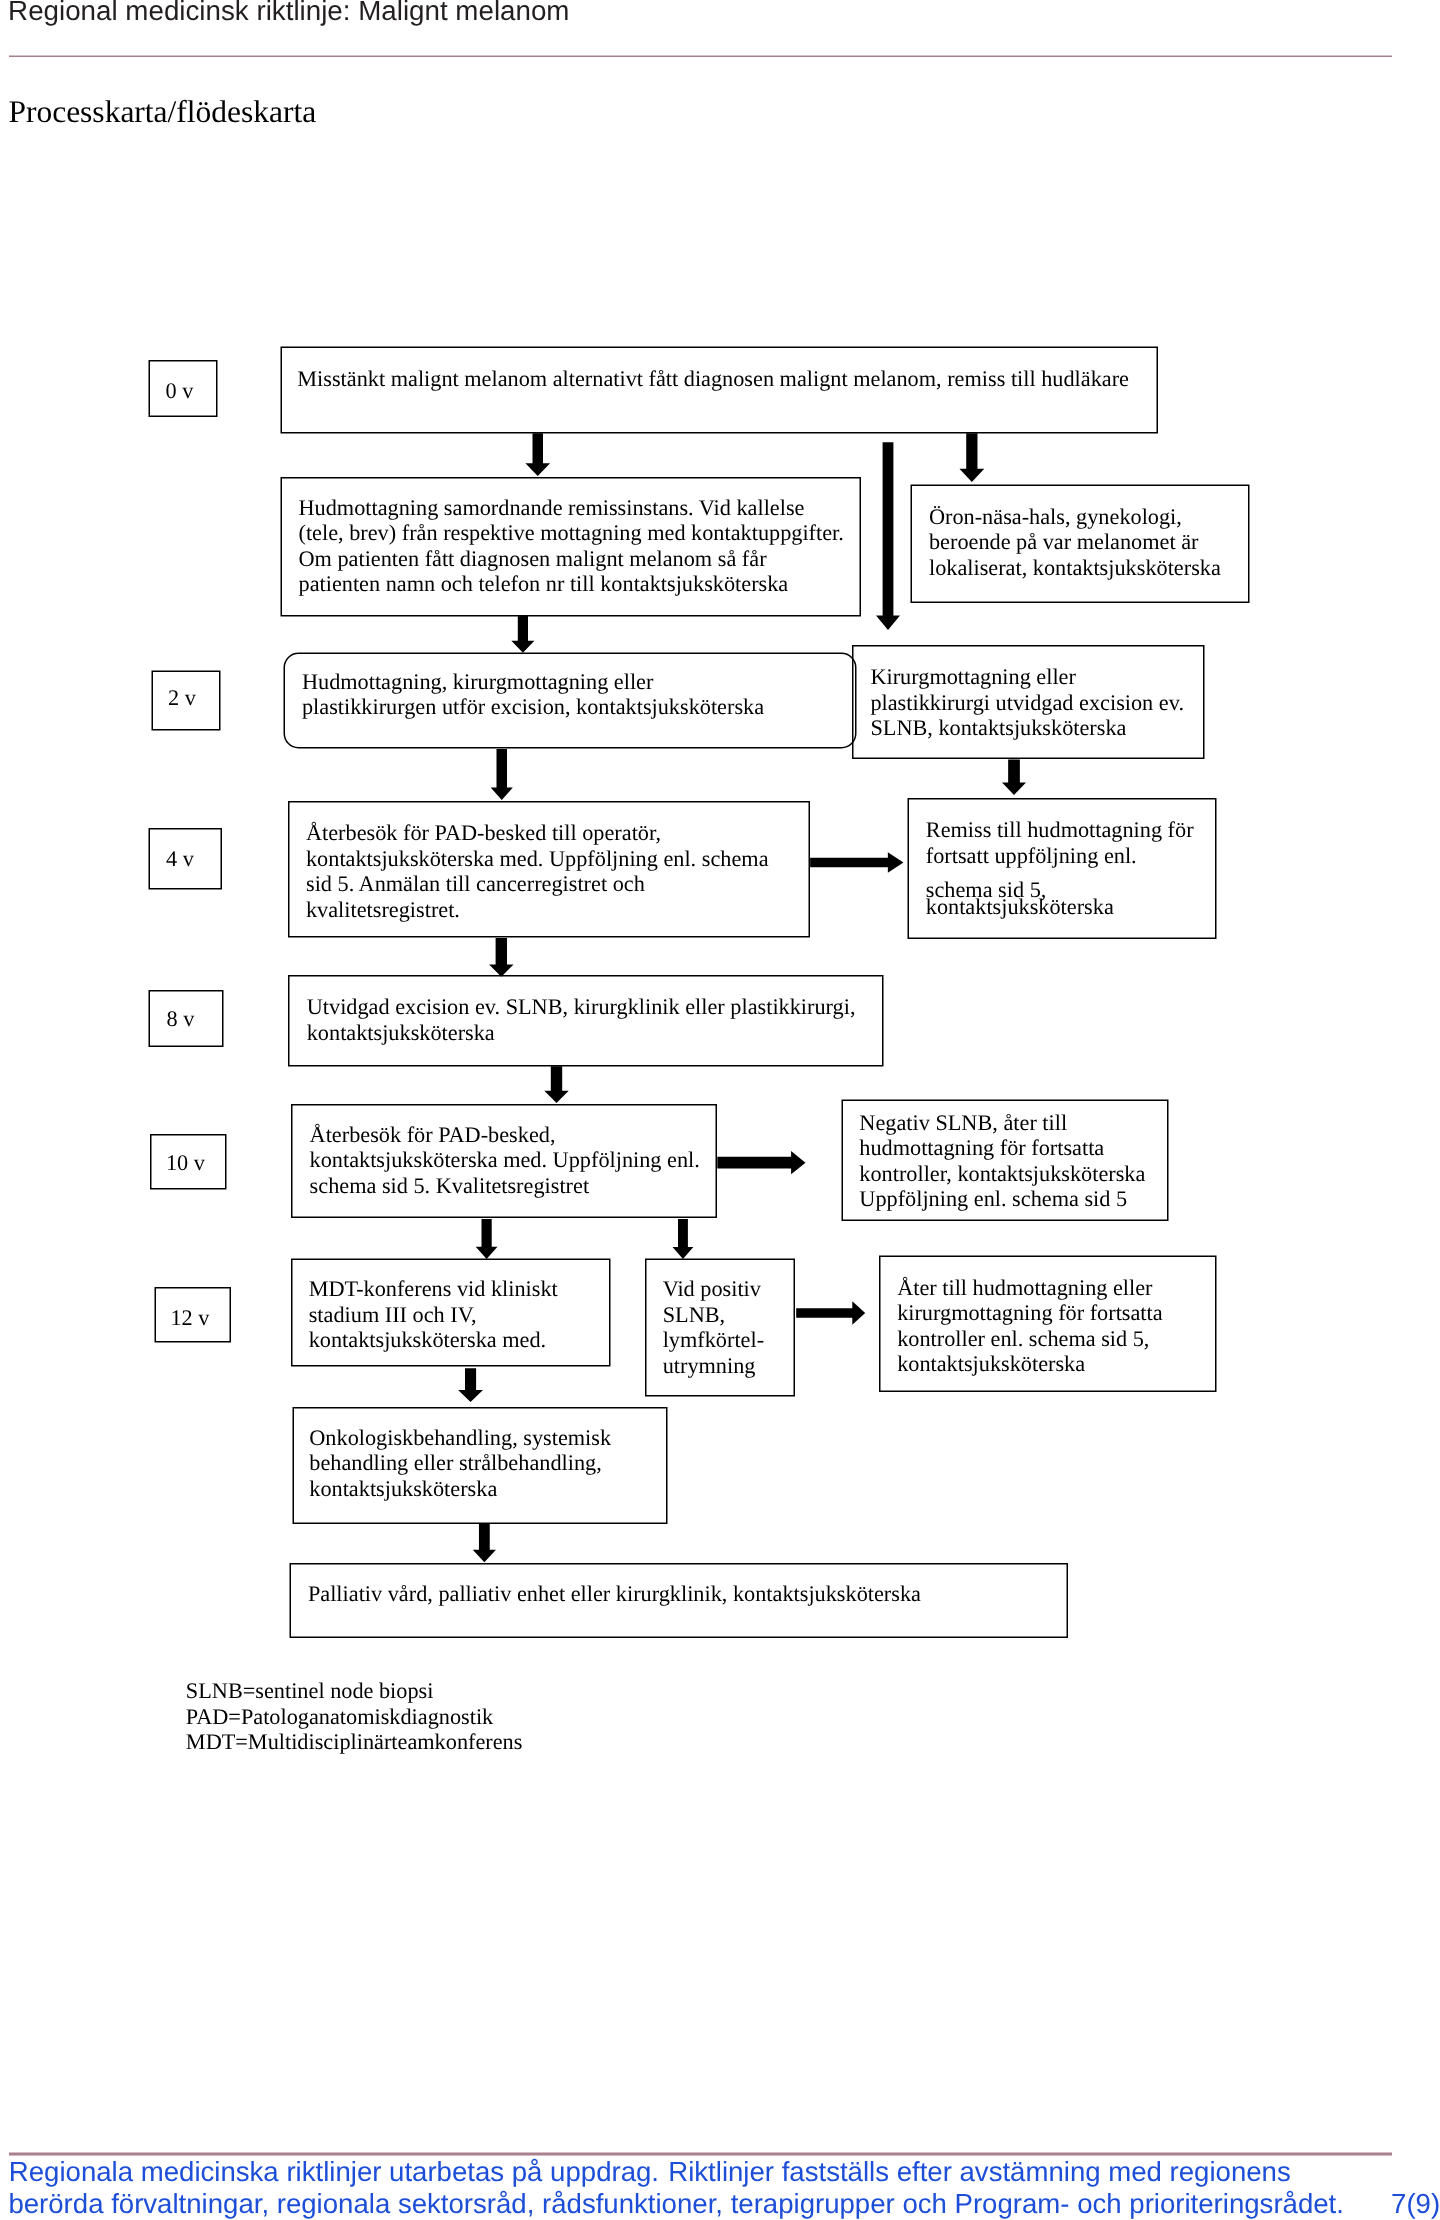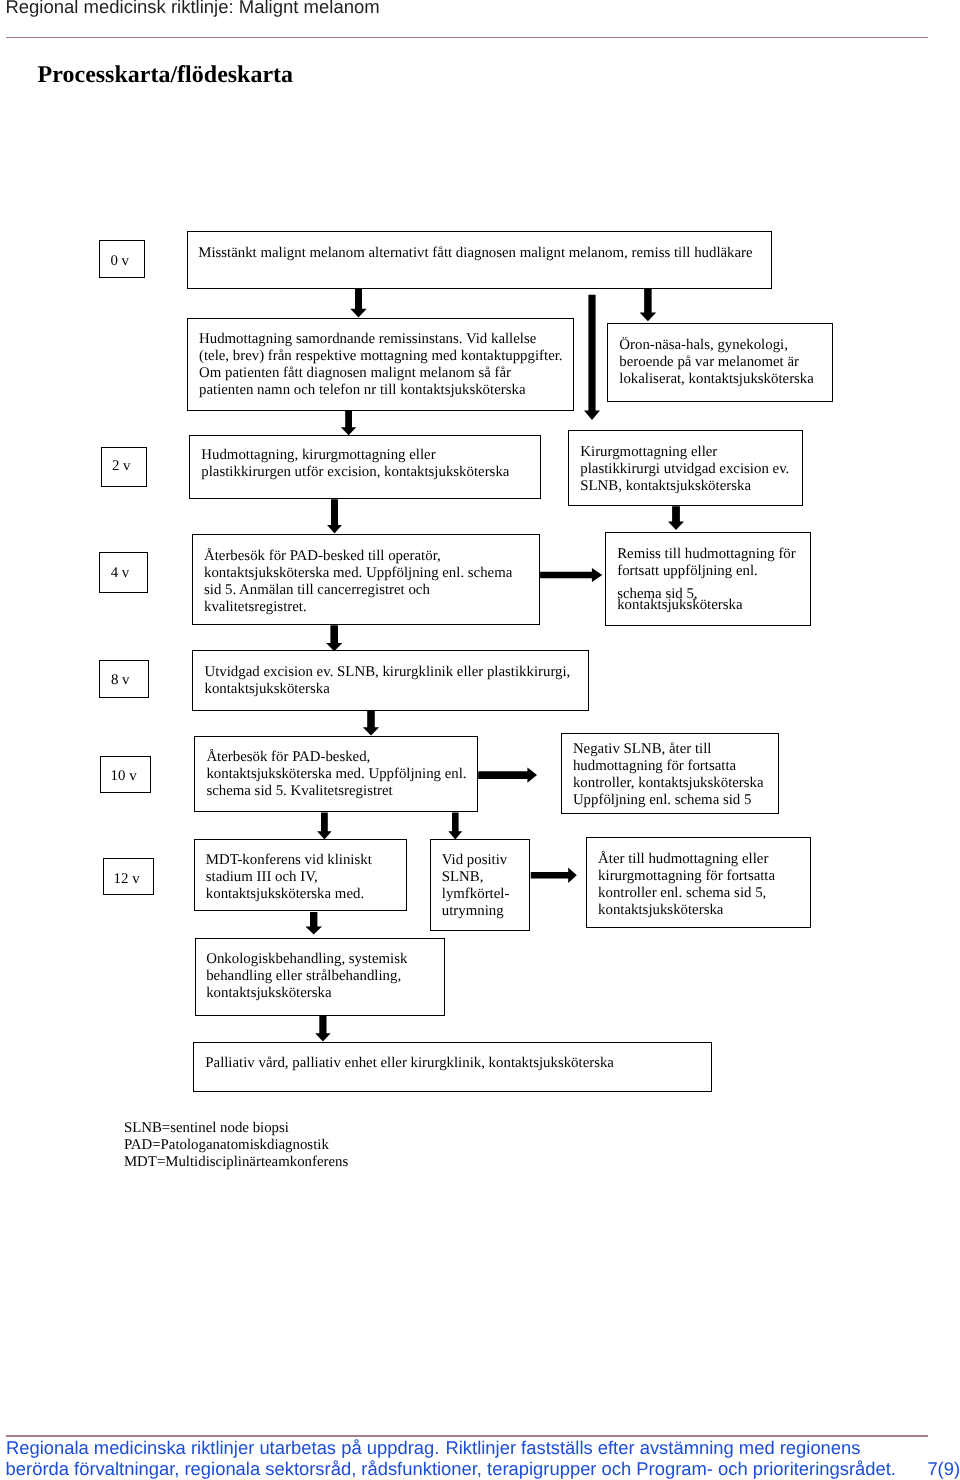--- a/index.html
+++ b/index.html
@@ -8,22 +8,22 @@
        font-family:"Liberation Serif",serif;color:#000000;
        -webkit-font-smoothing:antialiased;text-rendering:geometricPrecision;}
   #page{position:absolute;left:0;top:0;width:960px;height:1480px;}
   .hdr-title{position:absolute;left:5.4px;top:-3.8px;
        font-family:"Liberation Sans",sans-serif;font-size:18.5px;
        color:#231f20;white-space:nowrap;}
   .hdr-rule,.ftr-rule{position:absolute;left:6px;width:922px;height:1.6px;
        background:#a97f8c;}
   .hdr-rule{top:36.8px;}
   .ftr-rule{top:1435.3px;}
-  .hdr-sub{position:absolute;left:5.6px;top:61.5px;font-weight:bold;
-       font-size:24px;white-space:nowrap;margin-left:32px;}
+  .hdr-sub{position:absolute;left:5.6px;top:61.5px;font-weight:normal;
+       font-size:21px;white-space:nowrap;}
   .ftr{position:absolute;font-family:"Liberation Sans",sans-serif;
        font-size:18.4px;color:#1d4ed8;white-space:pre;line-height:20px;}
   .wk{position:absolute;border:1.25px solid #000;box-sizing:border-box;
       font-size:14.85px;}
   .wk span{position:absolute;line-height:17px;white-space:pre;}
   .box{position:absolute;border:1.25px solid #000;box-sizing:border-box;}
   .box p{margin:0;position:absolute;font-size:14.85px;line-height:17px;
       white-space:pre;}
   .legend{position:absolute;font-size:14.85px;}
   .legend div{line-height:17.3px;white-space:pre;}
@@ -61,21 +61,21 @@
 <p style="left:11.0px;top:12.2px;">Hudmottagning samordnande remissinstans. Vid kallelse</p>
 <p style="left:11.0px;top:29.2px;">(tele, brev) från respektive mottagning med kontaktuppgifter.</p>
 <p style="left:11.0px;top:46.2px;">Om patienten fått diagnosen malignt melanom så får</p>
 <p style="left:11.0px;top:63.2px;">patienten namn och telefon nr till kontaktsjuksköterska</p>
 </div>
 <div class="box" style="left:606.5px;top:323.2px;width:226.1px;height:78.5px;">
 <p style="left:11.8px;top:12.6px;text-align:center;">Öron-näsa-hals, gynekologi,</p>
 <p style="left:11.8px;top:29.6px;">beroende på var melanomet är</p>
 <p style="left:11.8px;top:46.6px;">lokaliserat, kontaktsjuksköterska</p>
 </div>
-<div class="box" style="left:189.3px;top:434.8px;width:352px;height:64.6px;">
+<div class="box" style="left:189.3px;top:434.8px;width:382px;height:64.6px;border-radius:10px;">
 <p style="left:11.0px;top:11.6px;">Hudmottagning, kirurgmottagning eller</p>
 <p style="left:11.0px;top:28.6px;">plastikkirurgen utför excision, kontaktsjuksköterska</p>
 </div>
 <div class="box" style="left:567.6px;top:429.6px;width:235.9px;height:76.7px;">
 <p style="left:11.7px;top:13.5px;">Kirurgmottagning eller</p>
 <p style="left:11.7px;top:30.5px;">plastikkirurgi utvidgad excision ev.</p>
 <p style="left:11.7px;top:47.5px;">SLNB, kontaktsjuksköterska</p>
 </div>
 <div class="box" style="left:192.2px;top:534.3px;width:347.8px;height:90.6px;">
 <p style="left:10.8px;top:13.0px;">Återbesök för PAD-besked till operatör,</p>

